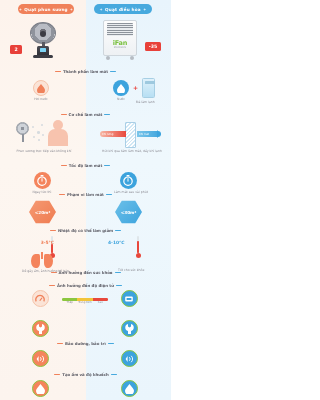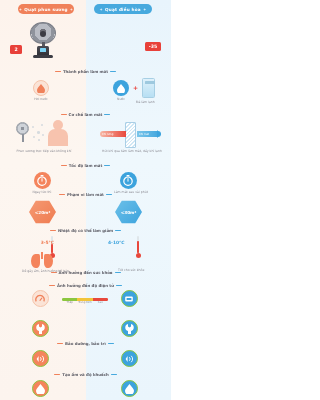--- a/index.html
+++ b/index.html
@@ -264,20 +264,28 @@
     <div class="head"></div>
     <div class="hub"></div>
     <div class="neck"></div>
     <div class="tank">
         <b></b>
       </div>
     <div class="base"></div>
   </div>
   <div class="tag" style="left:10px; top:45px; width:12px;">2</div>
 
+  <div class="cooler">
+    <div class="body"></div>
+    <div class="grill"></div>
+    <div class="brand">iFan</div>
+    <div class="sub">MODERN</div>
+    <div class="wheel" style="left:3px;"></div>
+    <div class="wheel" style="right:3px;"></div>
+  </div>
   <div class="tag" style="left:145px; top:42px; width:16px;">-35</div>
 
   <div class="rowlabel" style="top:69px;">
     <i class="dash o"></i>
     <span>Thành phần làm mát</span>
     <i class="dash b"></i>
   </div>
 
   <div class="item" style="left:26px; top:80px; width:30px;">
     <div class="circ oo" style="width:16px;height:16px;">

